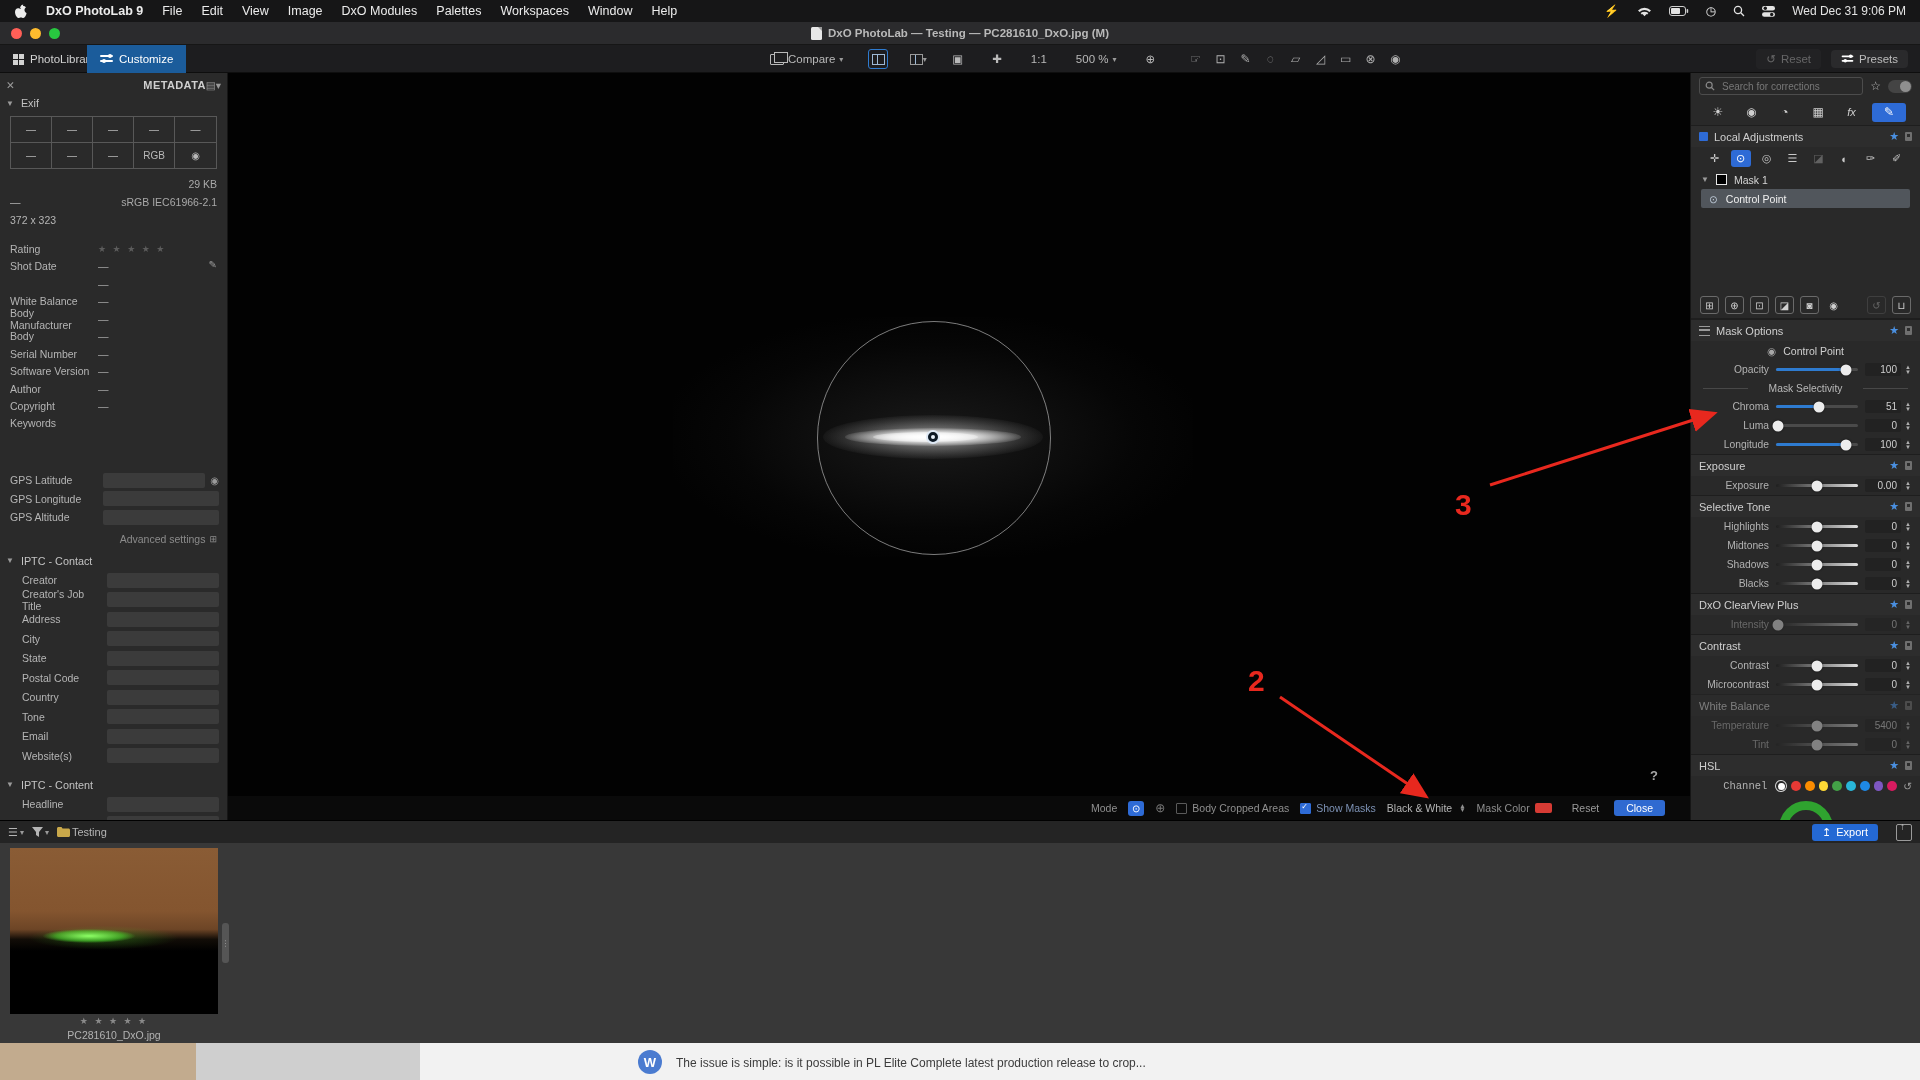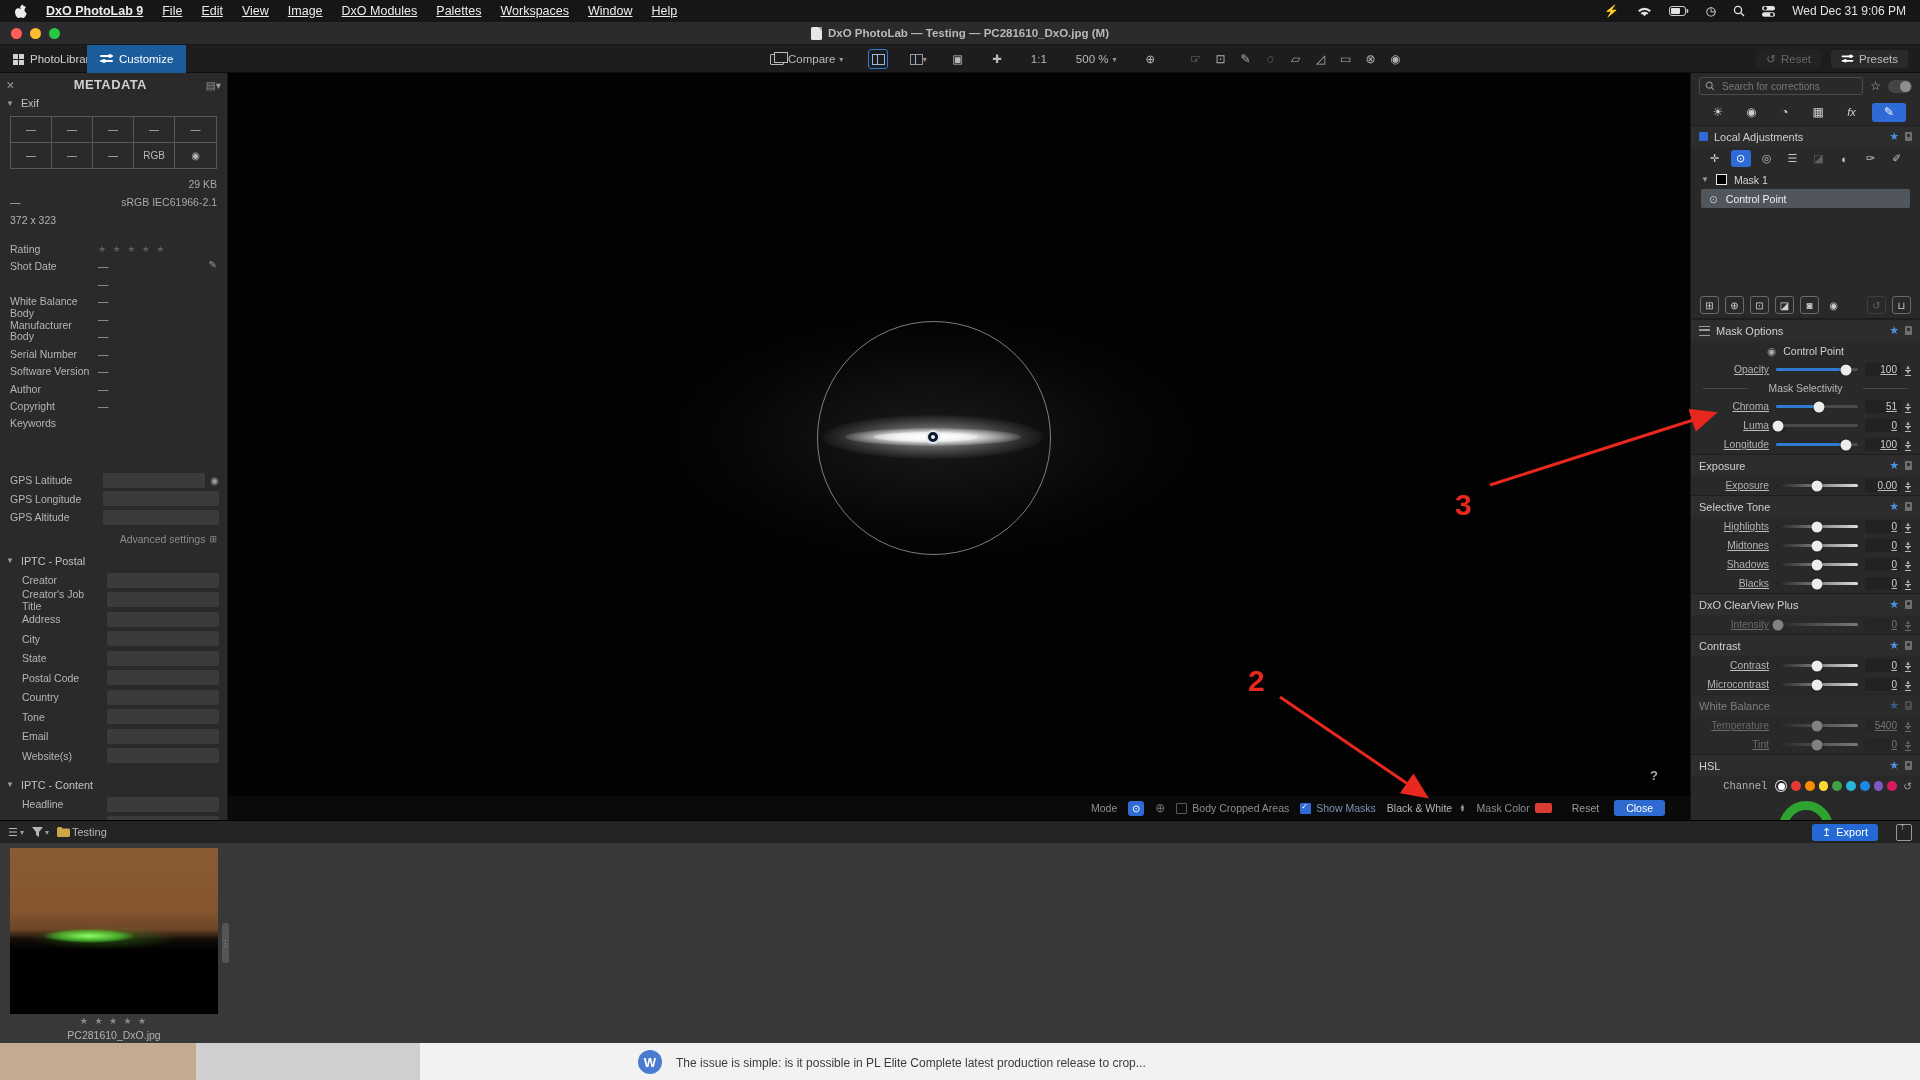--- a/index.html
+++ b/index.html
@@ -3,21 +3,21 @@
 <meta charset="utf-8">
 <style>
   html,body{margin:0;padding:0;background:#000;}
   body{width:1920px;height:1080px;position:relative;overflow:hidden;
        font-family:"Liberation Sans",sans-serif;color:#c5c5c5;
        -webkit-font-smoothing:antialiased;}
   
   #menubar{position:absolute;top:0;left:0;width:1920px;height:22px;background:#161617;
     display:flex;align-items:center;padding:0 14px;box-sizing:border-box;font-size:12.5px;color:#ececec;}
   #menu-left{display:flex;align-items:center;gap:19px;}
-  .menu-item{white-space:nowrap;text-decoration:underline;}
+  .menu-item{white-space:nowrap;}
   .menu-app{font-weight:bold;}
   #menu-right{margin-left:auto;display:flex;align-items:center;gap:17px;color:#e3e3e3;font-size:12px;}
   .mb-ic{display:inline-flex;align-items:center;}
   
   #titlebar{position:absolute;top:22px;left:0;width:1920px;height:23px;background:#2b2b2d;
     border-bottom:1px solid #161616;display:flex;align-items:center;justify-content:center;
     font-size:11.5px;font-weight:bold;color:#b9b9b9;box-sizing:border-box;}
   #traffic{position:absolute;left:11px;top:6px;display:flex;gap:8px;}
   .light{width:11px;height:11px;border-radius:50%;}
   .doc-ic{width:11px;height:13px;background:#e7e7e7;border-radius:1.5px;margin-right:6px;position:relative;}
@@ -47,21 +47,21 @@
   .tools span{display:inline-flex;width:15px;justify-content:center;}
   #tb-right{position:absolute;right:12px;top:0;height:28px;display:flex;align-items:center;gap:10px;}
   .tb-btn{display:flex;align-items:center;gap:5px;background:#2a2a2c;border-radius:4px;padding:3px 10px;color:#bdbdbd;}
   .tb-btn.dim{opacity:.45;}
   
   #main{position:absolute;top:73px;left:0;width:1920px;height:747px;display:flex;background:#000;}
   
   #metadata-panel{width:228px;background:#2a2a2a;border-right:1px solid #161616;box-sizing:border-box;
     font-size:10.5px;color:#b5b5b5;position:relative;overflow:hidden;}
   #meta-head{height:17px;display:flex;align-items:center;padding:3px 6px 0 6px;color:#cfcfcf;}
-  #meta-title{flex:1;text-align:center;font-weight:bold;font-size:13px;letter-spacing:.4px;}
+  #meta-title{flex:1;text-align:right;font-weight:bold;font-size:11px;letter-spacing:.4px;}
   .sec-row{display:flex;align-items:center;gap:7px;height:16px;padding:2px 6px;color:#c3c3c3;font-size:10.8px;}
   .chev{font-size:8px;color:#9a9a9a;}
   #exif-grid{display:grid;grid-template-columns:repeat(5,1fr);margin:3px 10px 6px 10px;border:1px solid #585858;}
   #exif-grid .cell{height:25px;border-right:1px solid #585858;border-bottom:1px solid #585858;
     display:flex;align-items:center;justify-content:center;color:#b9b9b9;font-size:10px;}
   #exif-grid .cell:nth-child(5n){border-right:none;}
   #exif-grid .cell:nth-child(n+6){border-bottom:none;}
   .meta-line{display:flex;padding:1px 10px;height:16px;align-items:center;}
   .meta-line .l{flex:1;} .meta-line .r{text-align:right;color:#a9a9a9;}
   .mrow{display:flex;align-items:center;height:17.5px;padding:0 10px;position:relative;}
@@ -133,21 +133,21 @@
     padding:0 8px;color:#f0f0f0;}
   #mask-spacer{height:84px;}
   #maskact-row{display:flex;align-items:center;gap:6px;height:26px;padding:0 9px;border-bottom:1px solid #1e1e1e;}
   .mact{width:17px;height:16px;border:1px solid #6a6a6a;border-radius:3px;display:flex;align-items:center;justify-content:center;color:#cfcfcf;font-size:10px;}
   .mact.noborder{border:none;}
   .mact.dim{opacity:.35;}
   .mact-gap{flex:1;}
   .burger{width:11px;height:8px;border-top:1.5px solid #9a9a9a;border-bottom:1.5px solid #9a9a9a;position:relative;}
   .burger:after{content:"";position:absolute;left:0;right:0;top:2.5px;height:1.5px;background:#9a9a9a;}
   #cp-sub{display:flex;align-items:center;justify-content:center;gap:7px;height:19px;color:#cfcfcf;}
-  .srow{display:flex;align-items:center;height:19px;padding-right:5px;text-decoration:underline;}
+  .srow{display:flex;align-items:center;height:19px;padding-right:5px;}
   .srow.dim{opacity:.45;}
   .slabel{width:78px;text-align:right;padding-right:7px;color:#b2b2b2;font-size:10.3px;}
   .strack{position:relative;width:82px;height:3px;border-radius:2px;background:#4a4a4a;}
   .strack.gray{background:linear-gradient(90deg,#1f1f1f,#dedede);}
   .sfill{position:absolute;left:0;top:0;bottom:0;background:#2e7bd0;border-radius:2px;}
   .sknob{position:absolute;top:50%;width:11px;height:11px;border-radius:50%;background:#ececec;transform:translate(-50%,-50%);box-shadow:0 0 2px rgba(0,0,0,.8);}
   .sval{width:32px;margin-left:7px;background:#222;border-radius:2px;color:#cfcfcf;text-align:right;padding:0 4px 0 0;font-size:10px;height:13px;line-height:13px;}
   .sstep{display:inline-flex;flex-direction:column;align-items:center;line-height:5px;font-size:6px;color:#b0b0b0;margin-left:4px;}
   .mseldiv{display:flex;align-items:center;gap:21px;height:18px;padding:0 12px;color:#b9b9b9;font-size:10.3px;}
   .mseldiv i{flex:1;height:1px;background:#484848;}
@@ -419,21 +419,21 @@
           <span class="glabel">GPS Altitude</span>
           <input class="minput" style="">
         </div>
       </div>
     <div class="adv-row">
       <span>Advanced settings</span>
       <span style="font-size:9px;">⊞</span>
     </div>
     <div class="sec-row">
       <span class="chev">▼</span>
-      <span>IPTC - Postal</span>
+      <span>IPTC - Contact</span>
     </div>
     <div id="iptc-contact">
         <div class="iptc-row">
           <span class="ilabel">Creator</span>
           <input class="minput" style="">
         </div>
         <div class="iptc-row">
           <span class="ilabel">Creator's Job Title</span>
           <input class="minput" style="">
         </div>

